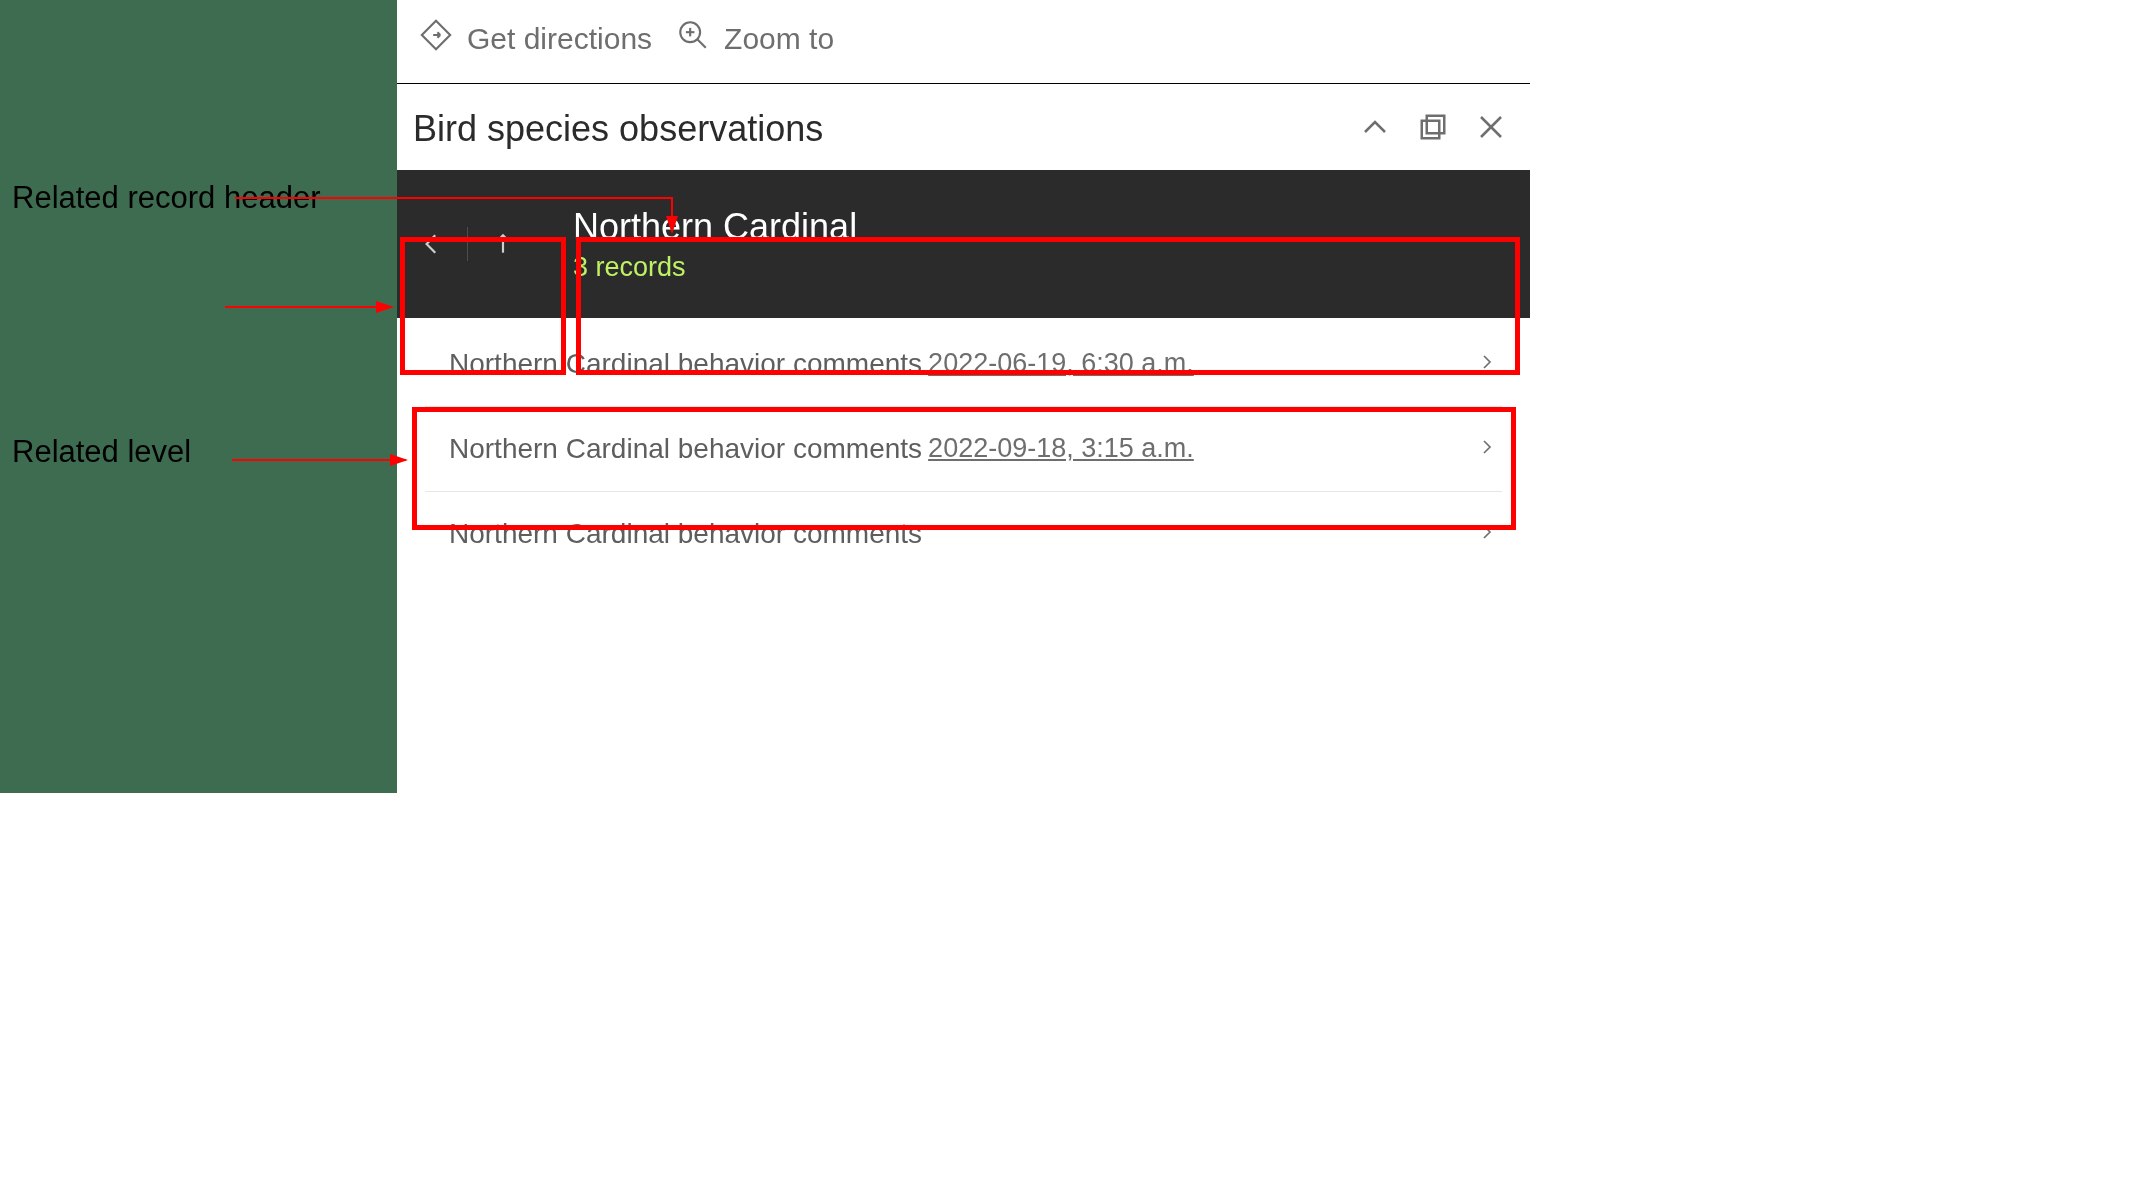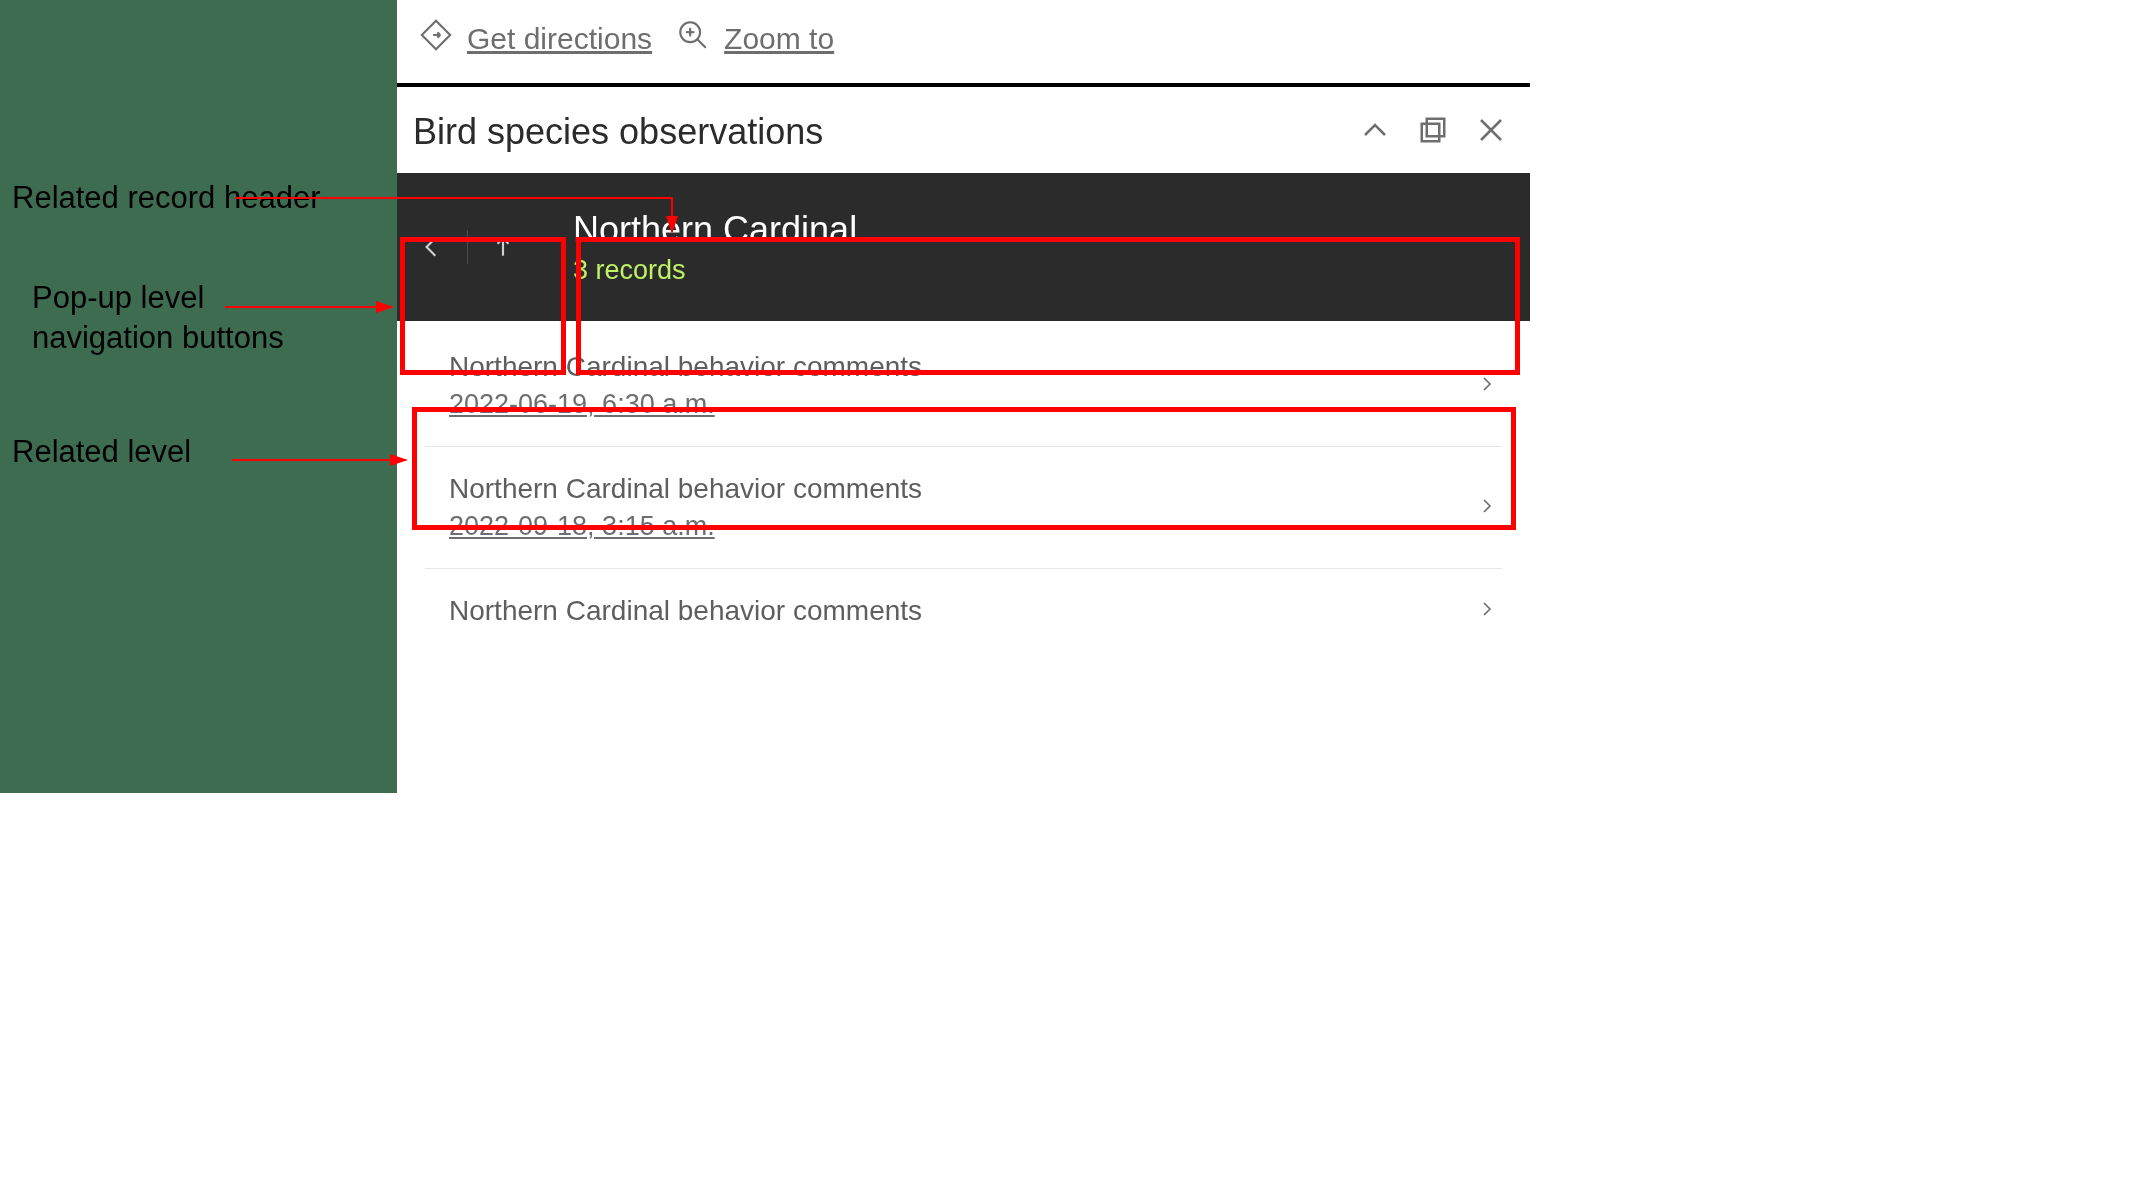--- a/index.html
+++ b/index.html
@@ -9,21 +9,21 @@
   
   .spacer-right { position: absolute; left: 1530px; top: 0; width: calc(2141px - 1530px); height: 1179px; background: transparent; }
 
   
   .green { position: absolute; left: 0; top: 0; width: 397px; height: 793px; background: #3e6c51; }
 
   
   .popup { position: absolute; left: 397px; top: 0; width: 1133px; background: #fff; }
 
   
-  .actions { display: flex; align-items: center; gap: 24px; padding: 18px 22px 24px 22px; border-bottom: 4px solid #000000; color: #6e6e6e; font-size: 30px; text-decoration: underline; }
+  .actions { display: flex; align-items: center; gap: 24px; padding: 18px 22px 24px 22px; border-bottom: 1px solid #000000; color: #6e6e6e; font-size: 30px; }
   .action { display: flex; align-items: center; gap: 14px; cursor: pointer; }
   .action svg { width: 34px; height: 34px; stroke: #6e6e6e; fill: none; stroke-width: 1.5; }
 
   
   .titlebar { display: flex; align-items: center; justify-content: space-between; padding: 24px 24px 20px 16px; }
   .titlebar .title { color: #2b2b2b; font-size: 36px; font-weight: 400; }
   .titlebar .controls { display: flex; align-items: center; gap: 28px; }
   .titlebar .controls svg { width: 30px; height: 30px; stroke: #6e6e6e; fill: none; stroke-width: 2; cursor: pointer; }
 
   
@@ -34,21 +34,21 @@
   .nav-btn svg { width: 26px; height: 34px; stroke: #cfcfcf; fill: none; stroke-width: 2; }
   .hdr-text { display: flex; flex-direction: column; justify-content: center; padding: 0 28px 0 36px; gap: 4px; }
   .hdr-title { font-size: 36px; font-weight: 400; color: #fff; }
   .hdr-sub { font-size: 27px; color: #bef264; }
 
   
   .records { padding: 0 0 0 0; }
   .record { display: flex; align-items: center; justify-content: space-between; padding: 26px 34px 26px 52px; cursor: pointer; }
   .record + .record { border-top: 1px solid #e6e6e6; margin: 0 28px; padding-left: 24px; padding-right: 6px; }
   .record:first-child { padding-top: 30px; }
-  .rec-text { display: flex; flex-direction: column; gap: 6px; }
+  .rec-text { display: flex; flex-direction: row; gap: 6px; }
   .rec-title { font-size: 28px; color: #5e5e5e; }
   .rec-date  { font-size: 27px; color: #6e6e6e; text-decoration: underline; }
   .record svg { width: 18px; height: 28px; stroke: #6e6e6e; fill: none; stroke-width: 2.2; }
 
   
   .box { position: absolute; border: 5px solid #ff0000; pointer-events: none; }
   .box-nav { left: 400px; top: 237px; width: 166px; height: 138px; }
   .box-hdr { left: 576px; top: 237px; width: 944px; height: 138px; }
   .box-rec { left: 412px; top: 407px; width: 1104px; height: 123px; }
 
@@ -157,21 +157,20 @@
             </svg></span>
       </div>
     </div>
   </div>
 
   <div class="box box-nav"></div>
   <div class="box box-hdr"></div>
   <div class="box box-rec"></div>
 
   <div class="ann ann1">Related record header</div>
-  <div class="ann ann2">Pop-up level navigation buttons</div>
   <div class="ann ann3">Related level</div>
 
   <svg class="arrows">
     <defs>
       <marker id="ah" markerWidth="10" markerHeight="10" refX="8" refY="3" orient="auto">
         <path d="M0,0 L9,3 L0,6 Z" fill="#ff0000"></path>
       </marker>
     </defs>
 
     <polyline points="235,198 672,198 672,232" fill="none" stroke="#ff0000" stroke-width="2" marker-end="url(#ah)"></polyline>

